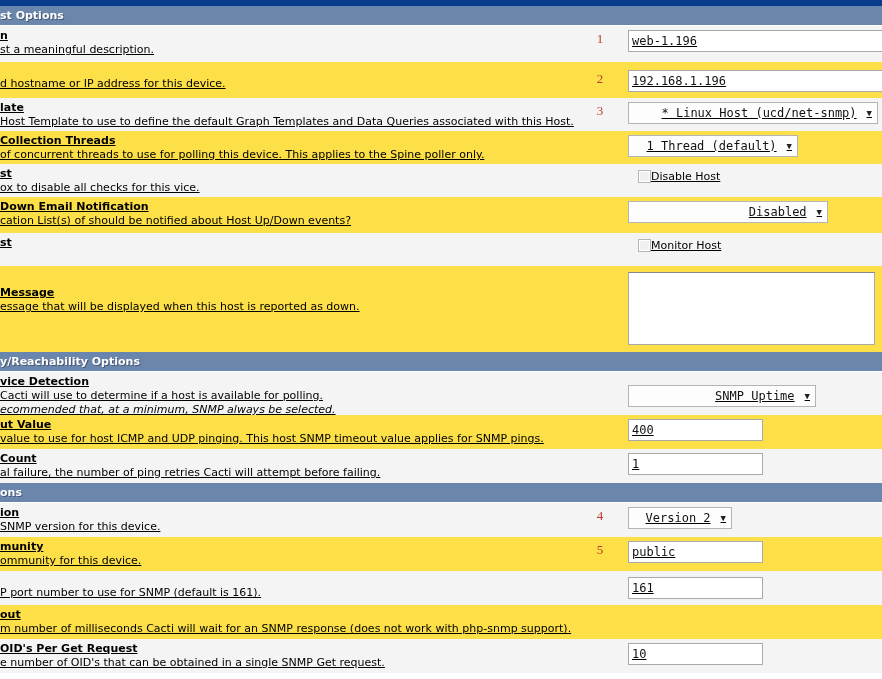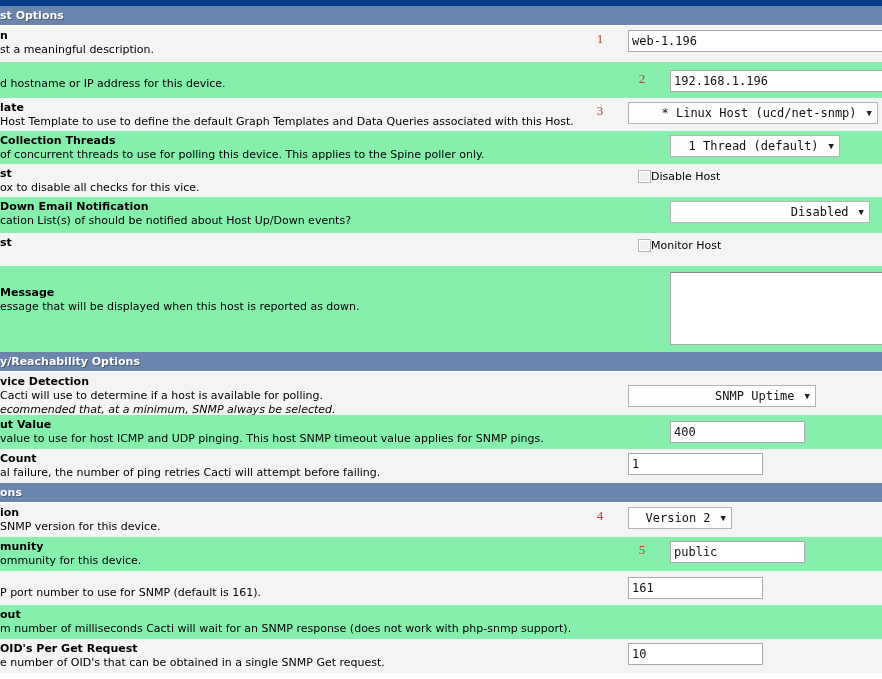--- a/index.html
+++ b/index.html
@@ -14,20 +14,21 @@
     font-size: 11px;
     color: #000000;
     overflow: hidden;
   }
 
   .page {
     position: relative;
     width: 882px;
     height: 679px;
     overflow: hidden;
+    text-decoration: underline;
   }
 
   
   .top-strip {
     height: 6px;
     background: #0a3c8c;
   }
 
   
   .section-header {
@@ -51,22 +52,21 @@
 
   
   .row {
     display: flex;
     align-items: flex-start;
     box-sizing: border-box;
     width: 882px;
     overflow: hidden;
   }
   .row.alt {
-    background: #86efac;
-    gap: 42px;
+    background: #fde047;
   }
   .row.plain {
     background: #f4f4f4;
   }
 
   .row-label {
     width: 628px;
     flex: 0 0 628px;
     padding: 3px 4px 3px 0px;
     box-sizing: border-box;
@@ -300,21 +300,21 @@
       <span class="lbl-desc italic">ecommended that, at a minimum, SNMP always be selected.</span>
     </div>
     <div class="row-field" style="padding-top:13px;">
       <div class="sel sel-avail">
         <span>SNMP Uptime</span>
         <span class="caret">▼</span>
       </div>
     </div>
   </div>
 
-  <div class="row alt" style="height:34px;align-items:center;">
+  <div class="row alt" style="height:34px;">
     <div class="row-label">
       <span class="lbl-title">ut Value</span>
       <span class="lbl-desc">value to use for host ICMP and UDP pinging. This host SNMP timeout value applies for SNMP pings.</span>
     </div>
     <div class="row-field">
       <input class="txt w-mid" type="text" value="400" style="">
     </div>
   </div>
 
   <div class="row plain" style="height:34px;">

